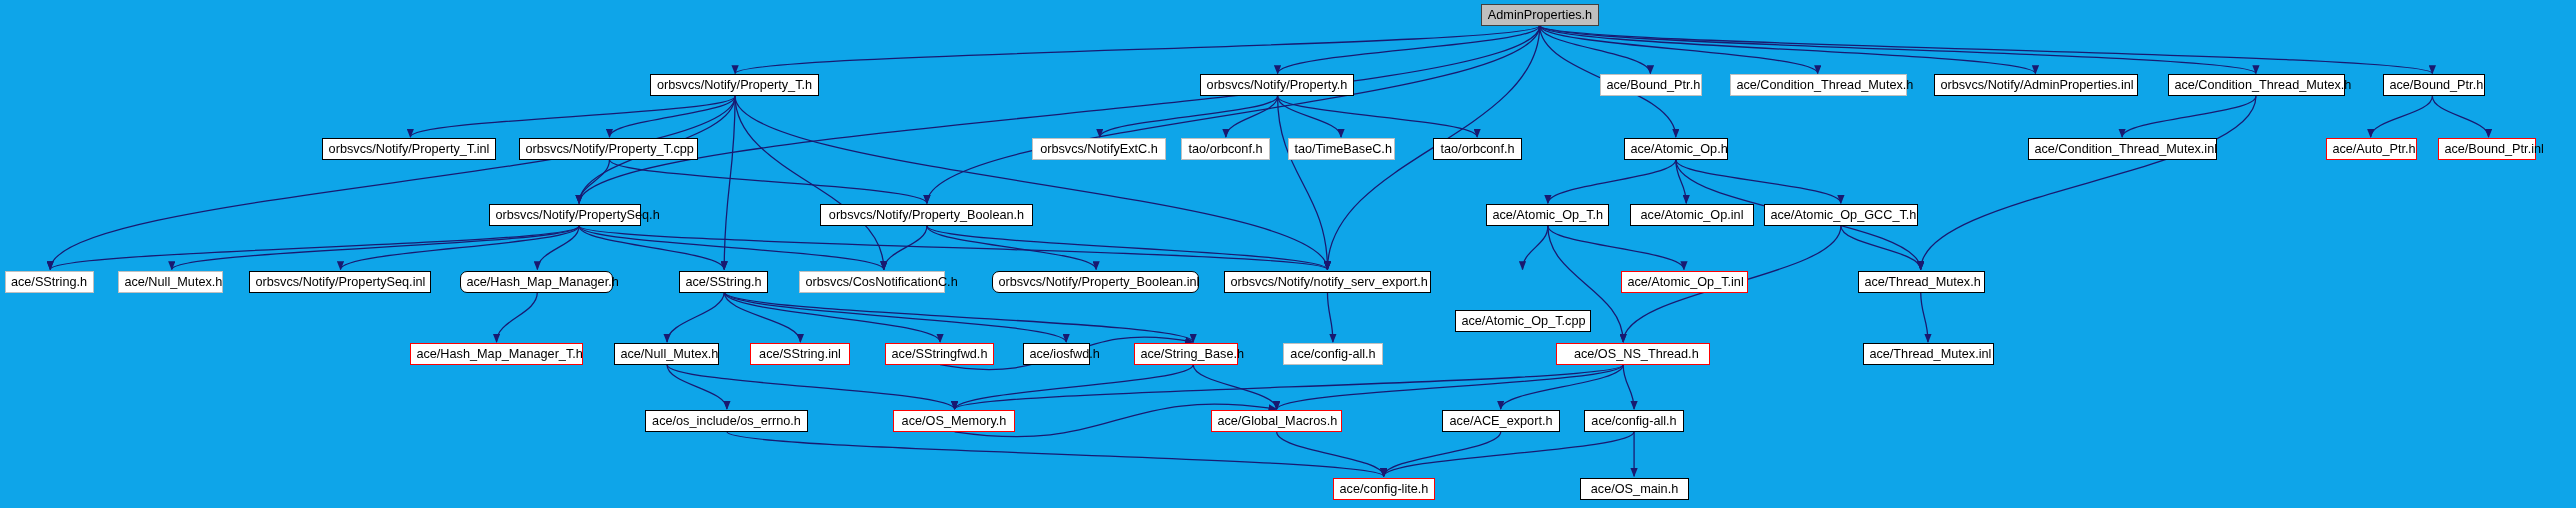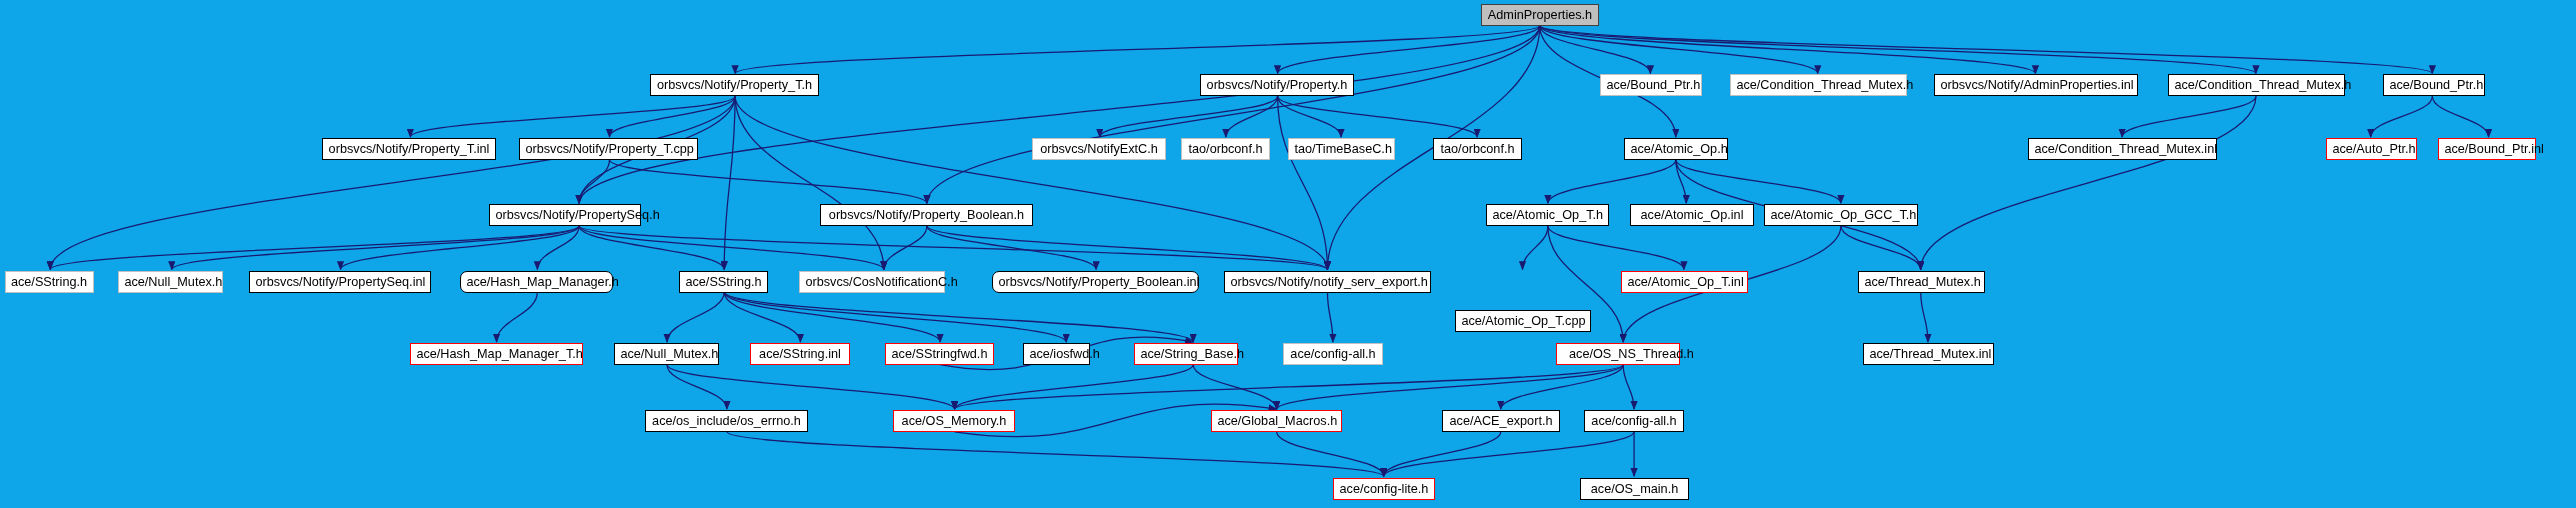--- a/index.html
+++ b/index.html
@@ -167,21 +167,21 @@
       <div class="node" style="left: 1455px; top: 271px; width: 136px; margin-top: 39px;"><span>ace/Atomic_Op_T.cpp</span></div>
       <div class="node red" style="left: 1621px; top: 271px; width: 127px;"><span>ace/Atomic_Op_T.inl</span></div>
       <div class="node" style="left: 1858px; top: 271px; width: 127px;"><span>ace/Thread_Mutex.h</span></div>
       <div class="node red" style="left: 410px; top: 343px; width: 173px;"><span>ace/Hash_Map_Manager_T.h</span></div>
       <div class="node" style="left: 614px; top: 343px; width: 105px;"><span>ace/Null_Mutex.h</span></div>
       <div class="node red" style="left: 750px; top: 343px; width: 100px;"><span>ace/SString.inl</span></div>
       <div class="node red" style="left: 885px; top: 343px; width: 109px;"><span>ace/SStringfwd.h</span></div>
       <div class="node" style="left: 1023px; top: 343px; width: 67px;"><span>ace/iosfwd.h</span></div>
       <div class="node red" style="left: 1134px; top: 343px; width: 104px;"><span>ace/String_Base.h</span></div>
       <div class="node ext" style="left: 1283px; top: 343px; width: 100px;"><span>ace/config-all.h</span></div>
-      <div class="node red" style="left: 1556px; top: 343px; width: 124px; padding-left: 12px;"><span>ace/OS_NS_Thread.h</span></div>
+      <div class="node red" style="left: 1556px; top: 343px; width: 154px; padding-left: 12px;"><span>ace/OS_NS_Thread.h</span></div>
       <div class="node" style="left: 645px; top: 410px; width: 163px;"><span>ace/os_include/os_errno.h</span></div>
       <div class="node red" style="left: 893px; top: 410px; width: 122px;"><span>ace/OS_Memory.h</span></div>
       <div class="node red" style="left: 1211px; top: 410px; width: 131px;"><span>ace/Global_Macros.h</span></div>
       <div class="node" style="left: 1442px; top: 410px; width: 118px;"><span>ace/ACE_export.h</span></div>
       <div class="node" style="left: 1584px; top: 410px; width: 100px;"><span>ace/config-all.h</span></div>
       <div class="node" style="left: 1863px; top: 343px; width: 131px;"><span>ace/Thread_Mutex.inl</span></div>
       <div class="node red" style="left: 1333px; top: 478px; width: 102px;"><span>ace/config-lite.h</span></div>
       <div class="node" style="left: 1580px; top: 478px; width: 109px;"><span>ace/OS_main.h</span></div>
     </div>
 </div>

